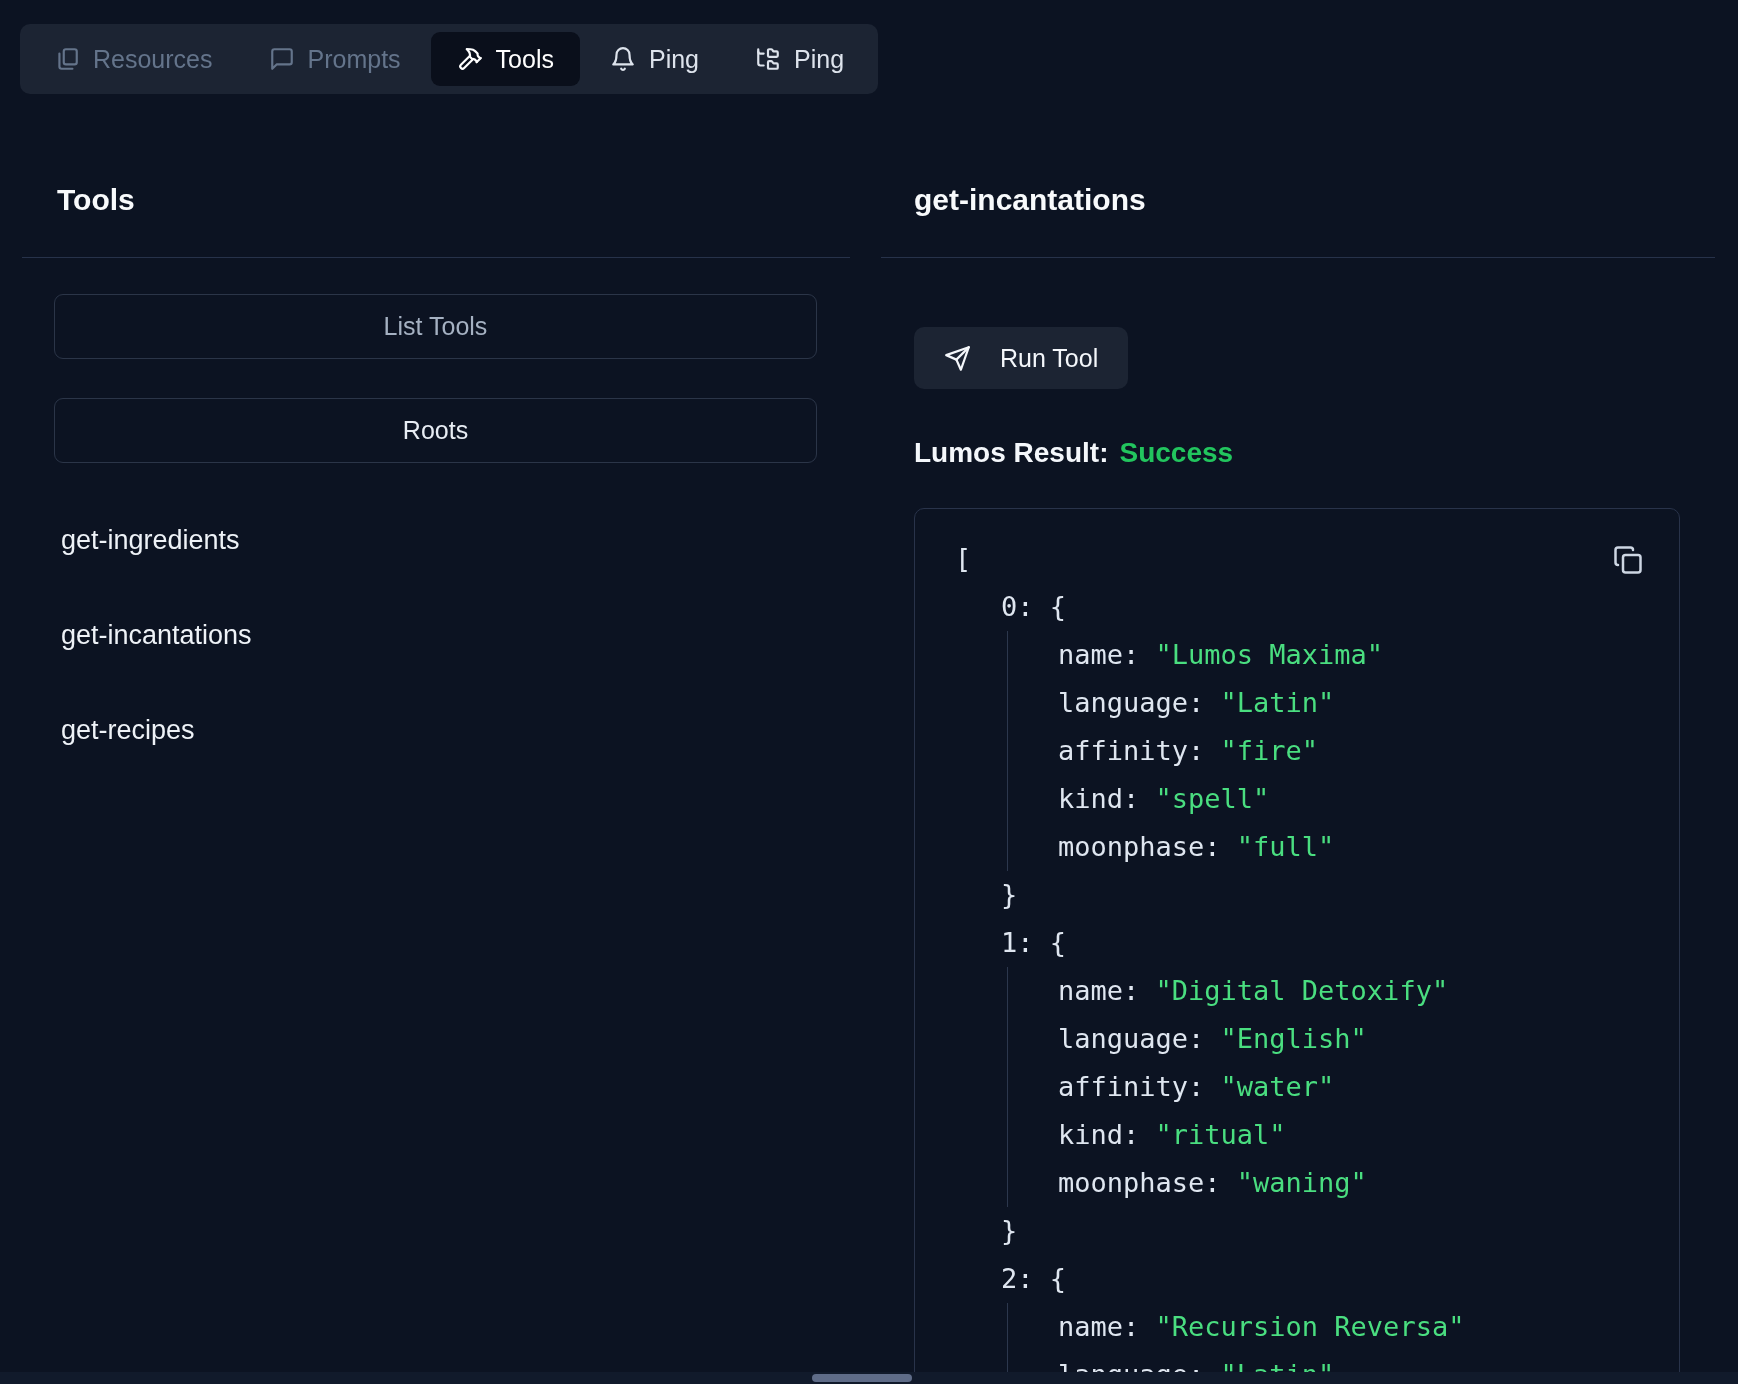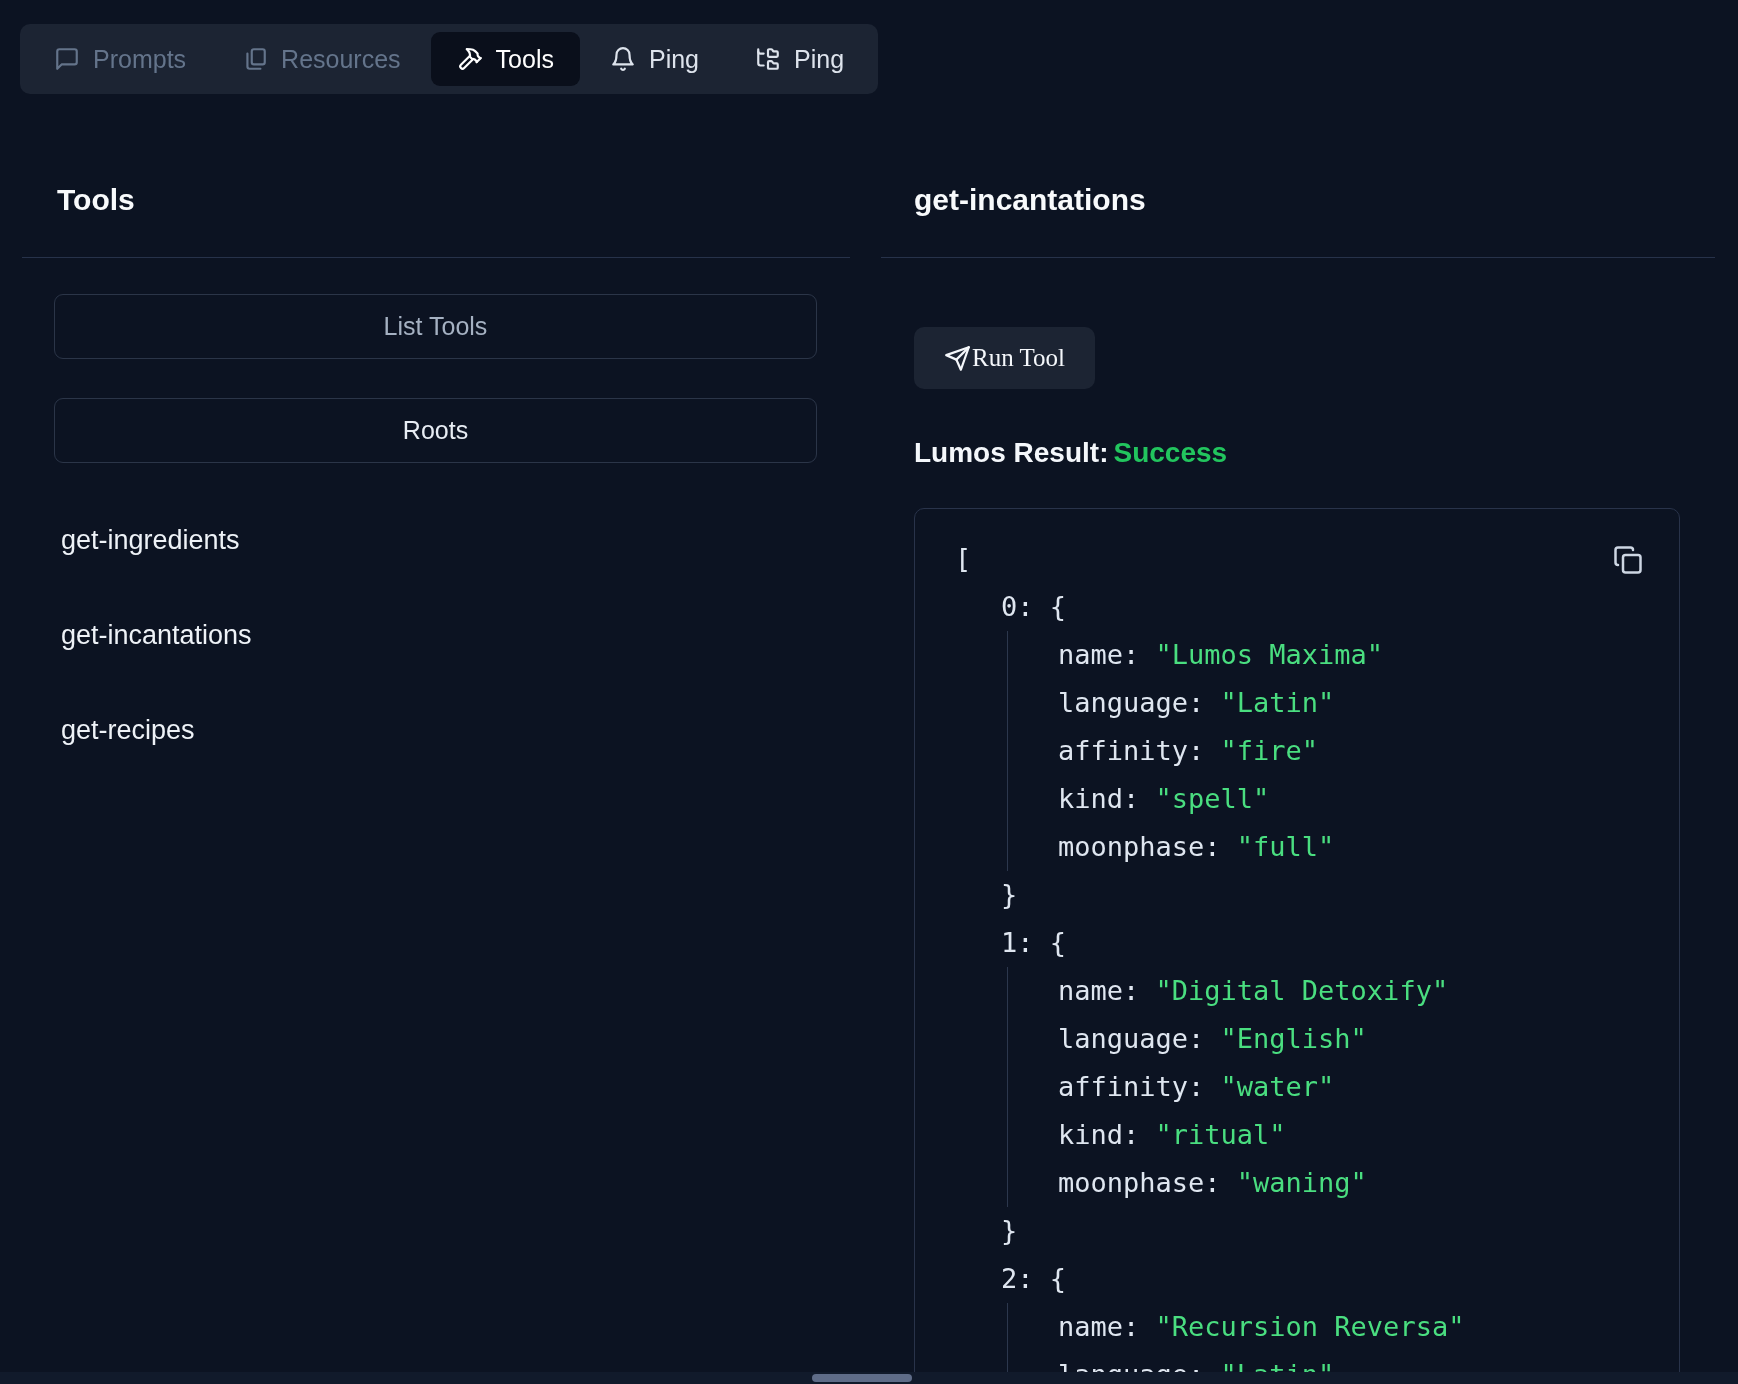--- a/index.html
+++ b/index.html
@@ -53,31 +53,31 @@
     height:70px; margin-bottom:25px; display:flex; align-items:center;
     padding-left:17px; font-size:27px; color:#eef2f7; border-radius:8px;
     cursor:pointer;
   }
 
   
   .panel-title.right { left:914px; top:182px; }
   .divider.right { left:881px; top:257px; width:834px; }
   .run-btn {
     position:absolute; left:914px; top:327px; height:62px; padding:0 30px;
-    display:flex; align-items:center; gap:1px;
+    display:flex; align-items:center; gap:29px;
     background:var(--nav-bg, #1c2433); border:none; border-radius:10px;
-    color:#f4f7fb; font-family:Liberation Serif, serif;
+    color:#f4f7fb; font-family:Liberation Sans, sans-serif;
     font-size:25px; font-weight:500; cursor:pointer;
   }
   .run-btn svg { width:27px; height:27px; display:block; }
   .result-line {
     position:absolute; left:914px; top:437px;
     font-size:28px; font-weight:700; color:#f4f7fb;
   }
-  .result-status { color:var(--success-green, #22c55e); margin-left:5px; }
+  .result-status { color:var(--success-green, #22c55e); margin-left:11px; }
 
   .json-box {
     position:absolute; left:914px; top:508px; width:766px; height:910px;
     border:1px solid var(--panel-border, #29334a); border-radius:10px;
     background:var(--bg, #0c1322);
     padding:26px 40px 40px 40px; overflow:hidden;
   }
   .copy-btn {
     position:absolute; top:36px; right:36px;
     background:transparent; border:none; color:#cdd6e3; cursor:pointer;
@@ -110,33 +110,33 @@
   }
 </style>
 </head>
 <body>
 
 <nav class="topnav">
   <div class="tabs">
       <button class="tab disabled">
         <span class="tab-icon">
           <svg viewBox="0 0 24 24" fill="none" stroke="currentColor" stroke-width="2" stroke-linecap="round" stroke-linejoin="round">
-            <path d="M21 15a2 2 0 0 1-2 2H7l-4 4V5a2 2 0 0 1 2-2h14a2 2 0 0 1 2 2z"></path>
-          </svg>
-        </span>
-        <span>Prompts</span>
-      </button>
-      <button class="tab disabled">
-        <span class="tab-icon">
-          <svg viewBox="0 0 24 24" fill="none" stroke="currentColor" stroke-width="2" stroke-linecap="round" stroke-linejoin="round">
             <rect x="9" y="3" width="12" height="14" rx="2"></rect>
             <path d="M5 7v12a2 2 0 0 0 2 2h10"></path>
           </svg>
         </span>
         <span>Resources</span>
+      </button>
+      <button class="tab disabled">
+        <span class="tab-icon">
+          <svg viewBox="0 0 24 24" fill="none" stroke="currentColor" stroke-width="2" stroke-linecap="round" stroke-linejoin="round">
+            <path d="M21 15a2 2 0 0 1-2 2H7l-4 4V5a2 2 0 0 1 2-2h14a2 2 0 0 1 2 2z"></path>
+          </svg>
+        </span>
+        <span>Prompts</span>
       </button>
       <button class="tab active">
         <span class="tab-icon">
           <svg viewBox="0 0 24 24" fill="none" stroke="currentColor" stroke-width="2" stroke-linecap="round" stroke-linejoin="round">
             <path d="m15 12-8.373 8.373a1 1 0 1 1-3-3L12 9"></path>
             <path d="m18 15 4-4"></path>
             <path d="m21.5 11.5-1.914-1.914A2 2 0 0 1 19 8.172V7l-2.26-2.26a6 6 0 0 0-4.202-1.756L9 2.96l.92.82A6.18 6.18 0 0 1 12 8.4V10l2 2h1.172a2 2 0 0 1 1.414.586L18.5 14.5"></path>
           </svg>
         </span>
         <span>Tools</span>

